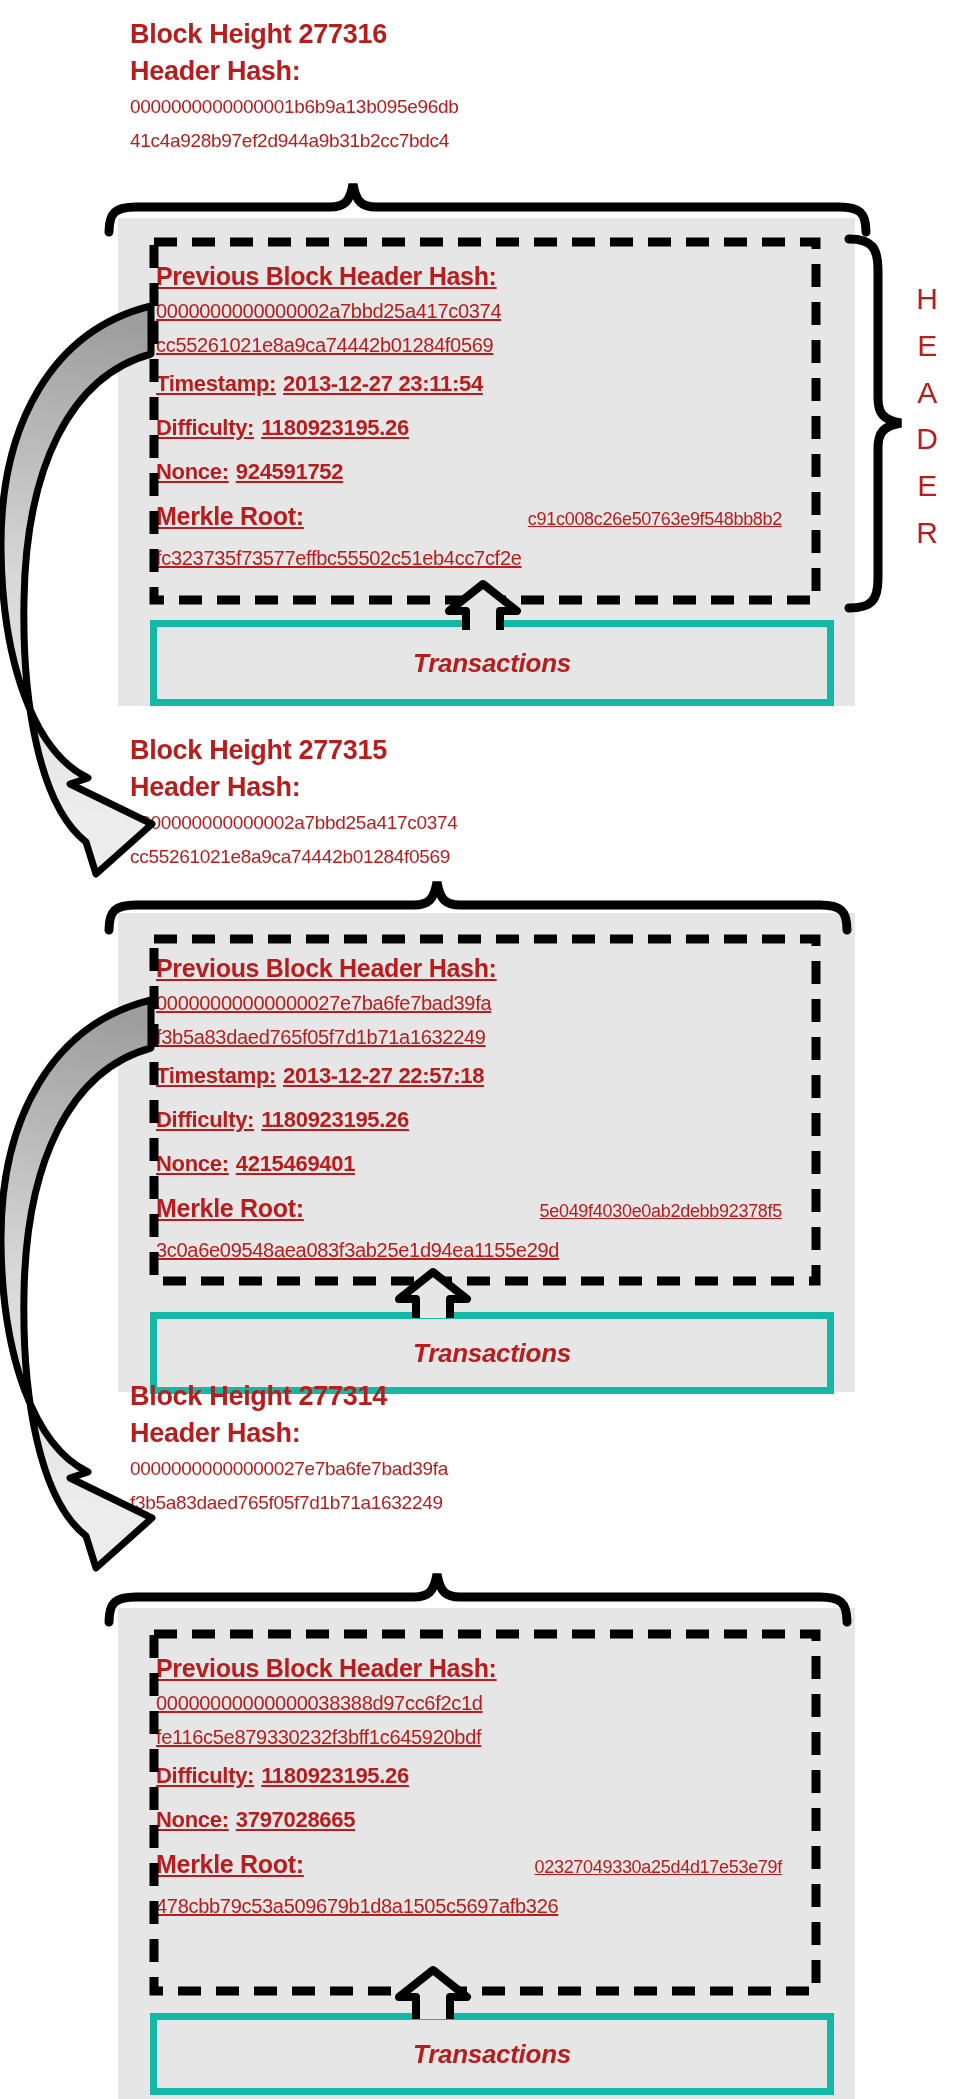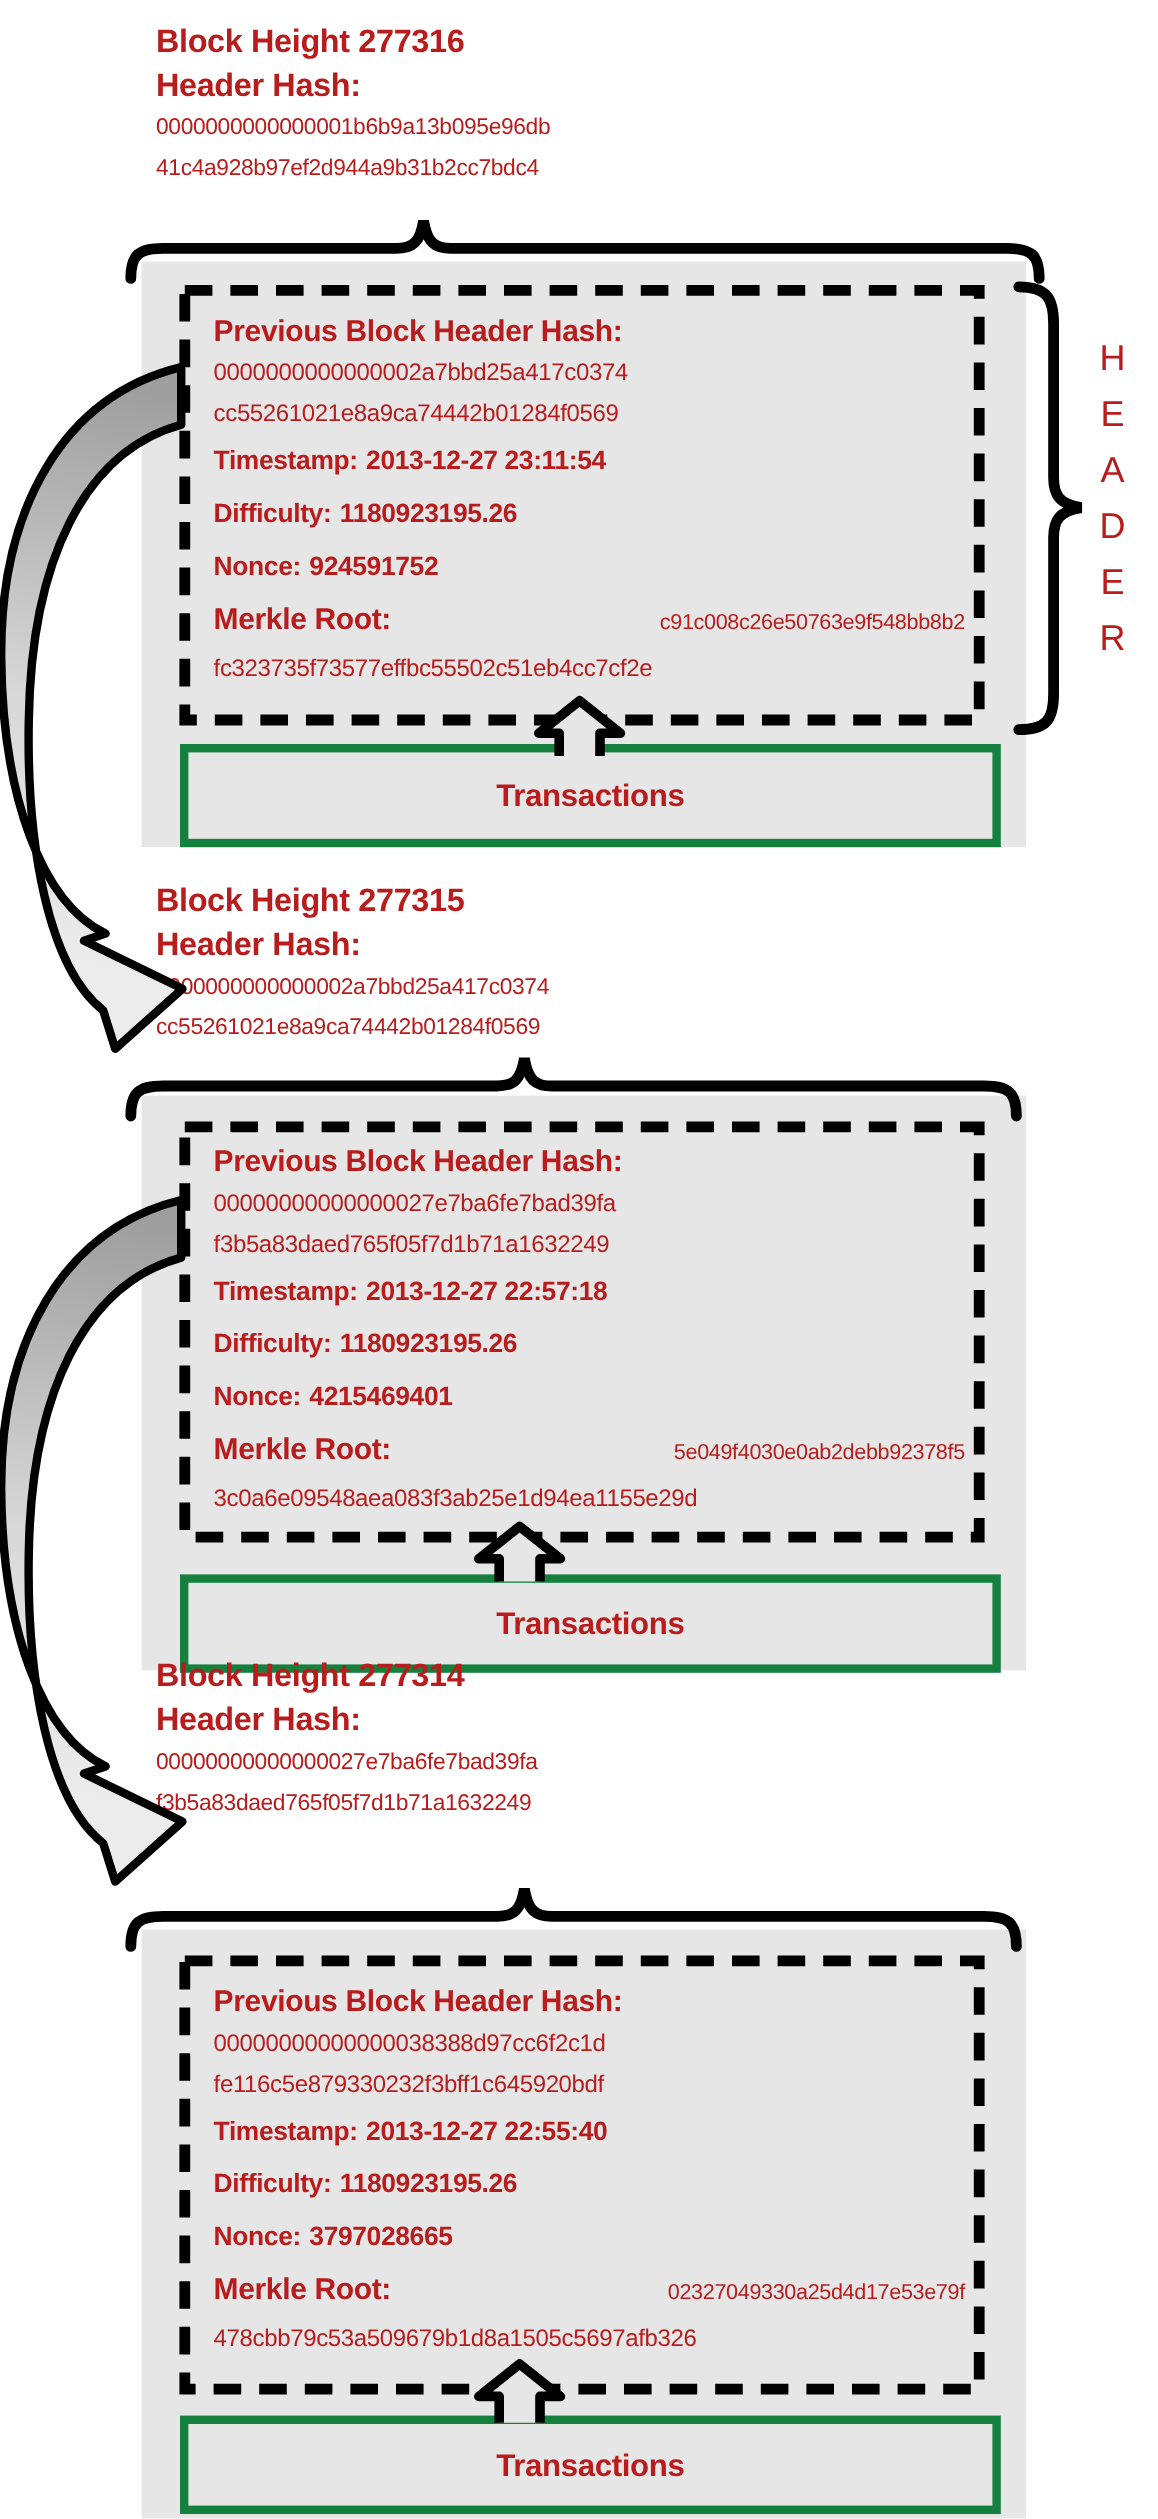--- a/index.html
+++ b/index.html
@@ -12,36 +12,36 @@
   #body2{top:913px;height:479px;}
   #body3{top:1608px;height:491px;}
 
   .block-label{position:absolute;left:130px;}
   #label1{top:16px;}
   #label2{top:732px;}
   #label3{top:1378px;}
   .lbl-big{font-size:27px;font-weight:bold;line-height:37px;white-space:nowrap;}
   .lbl-hash{font-size:19px;line-height:34px;white-space:nowrap;}
 
-  .hdr-content{position:absolute;left:178px;width:630px;}
+  .hdr-content{position:absolute;left:156px;width:630px;text-decoration:underline;}
   #content1{top:258px;}
   #content2{top:950px;}
   #content3{top:1650px;}
   .fld-label{font-size:25px;font-weight:bold;line-height:36px;white-space:nowrap;}
   .hash-line{font-size:20px;line-height:34px;white-space:nowrap;}
   .fld{font-size:22px;font-weight:bold;line-height:44px;white-space:nowrap;}
   .fld .fld-value{margin-left:7px;}
   .merkle-row{display:flex;justify-content:space-between;align-items:baseline;line-height:44px;}
   .merkle-row .fld-label{line-height:44px;}
   .merkle-hash{font-size:18px;font-weight:normal;padding-right:4px;white-space:nowrap;}
 
   .tx-box{
-    position:absolute;left:150px;width:670px;border:7px solid #15803d;background:transparent;
+    position:absolute;left:150px;width:670px;border:7px solid #14b8a6;background:transparent;
     display:flex;align-items:center;justify-content:center;
-    font-size:26px;font-weight:bold;
+    font-size:26px;font-weight:bold;font-style:italic;
   }
   #tx1{top:620px;height:72px;}
   #tx2{top:1312px;height:68px;}
   #tx3{top:2013px;height:68px;}
 
   .header-letters{
     position:absolute;left:912px;top:283px;height:266px;width:30px;
     display:flex;flex-direction:column;justify-content:space-between;align-items:center;
     font-size:30px;line-height:32px;
   }
@@ -110,21 +110,20 @@
     <div class="lbl-big">Block Height 277314</div>
     <div class="lbl-big">Header Hash:</div>
     <div class="lbl-hash">00000000000000027e7ba6fe7bad39fa</div>
     <div class="lbl-hash">f3b5a83daed765f05f7d1b71a1632249</div>
   </div>
 
   <div class="hdr-content" id="content3">
     <div class="fld-label">Previous Block Header Hash:</div>
     <div class="hash-line">00000000000000038388d97cc6f2c1d</div>
     <div class="hash-line">fe116c5e879330232f3bff1c645920bdf</div>
-    <div class="fld"><span>Timestamp:</span><span class="fld-value">2013-12-27 22:55:40</span></div>
     <div class="fld"><span>Difficulty:</span><span class="fld-value">1180923195.26</span></div>
     <div class="fld"><span>Nonce:</span><span class="fld-value">3797028665</span></div>
     <div class="merkle-row">
       <span class="fld-label">Merkle Root:</span>
       <span class="merkle-hash">02327049330a25d4d17e53e79f</span>
     </div>
     <div class="hash-line">478cbb79c53a509679b1d8a1505c5697afb326</div>
   </div>
 
   <div class="tx-box" id="tx3">

